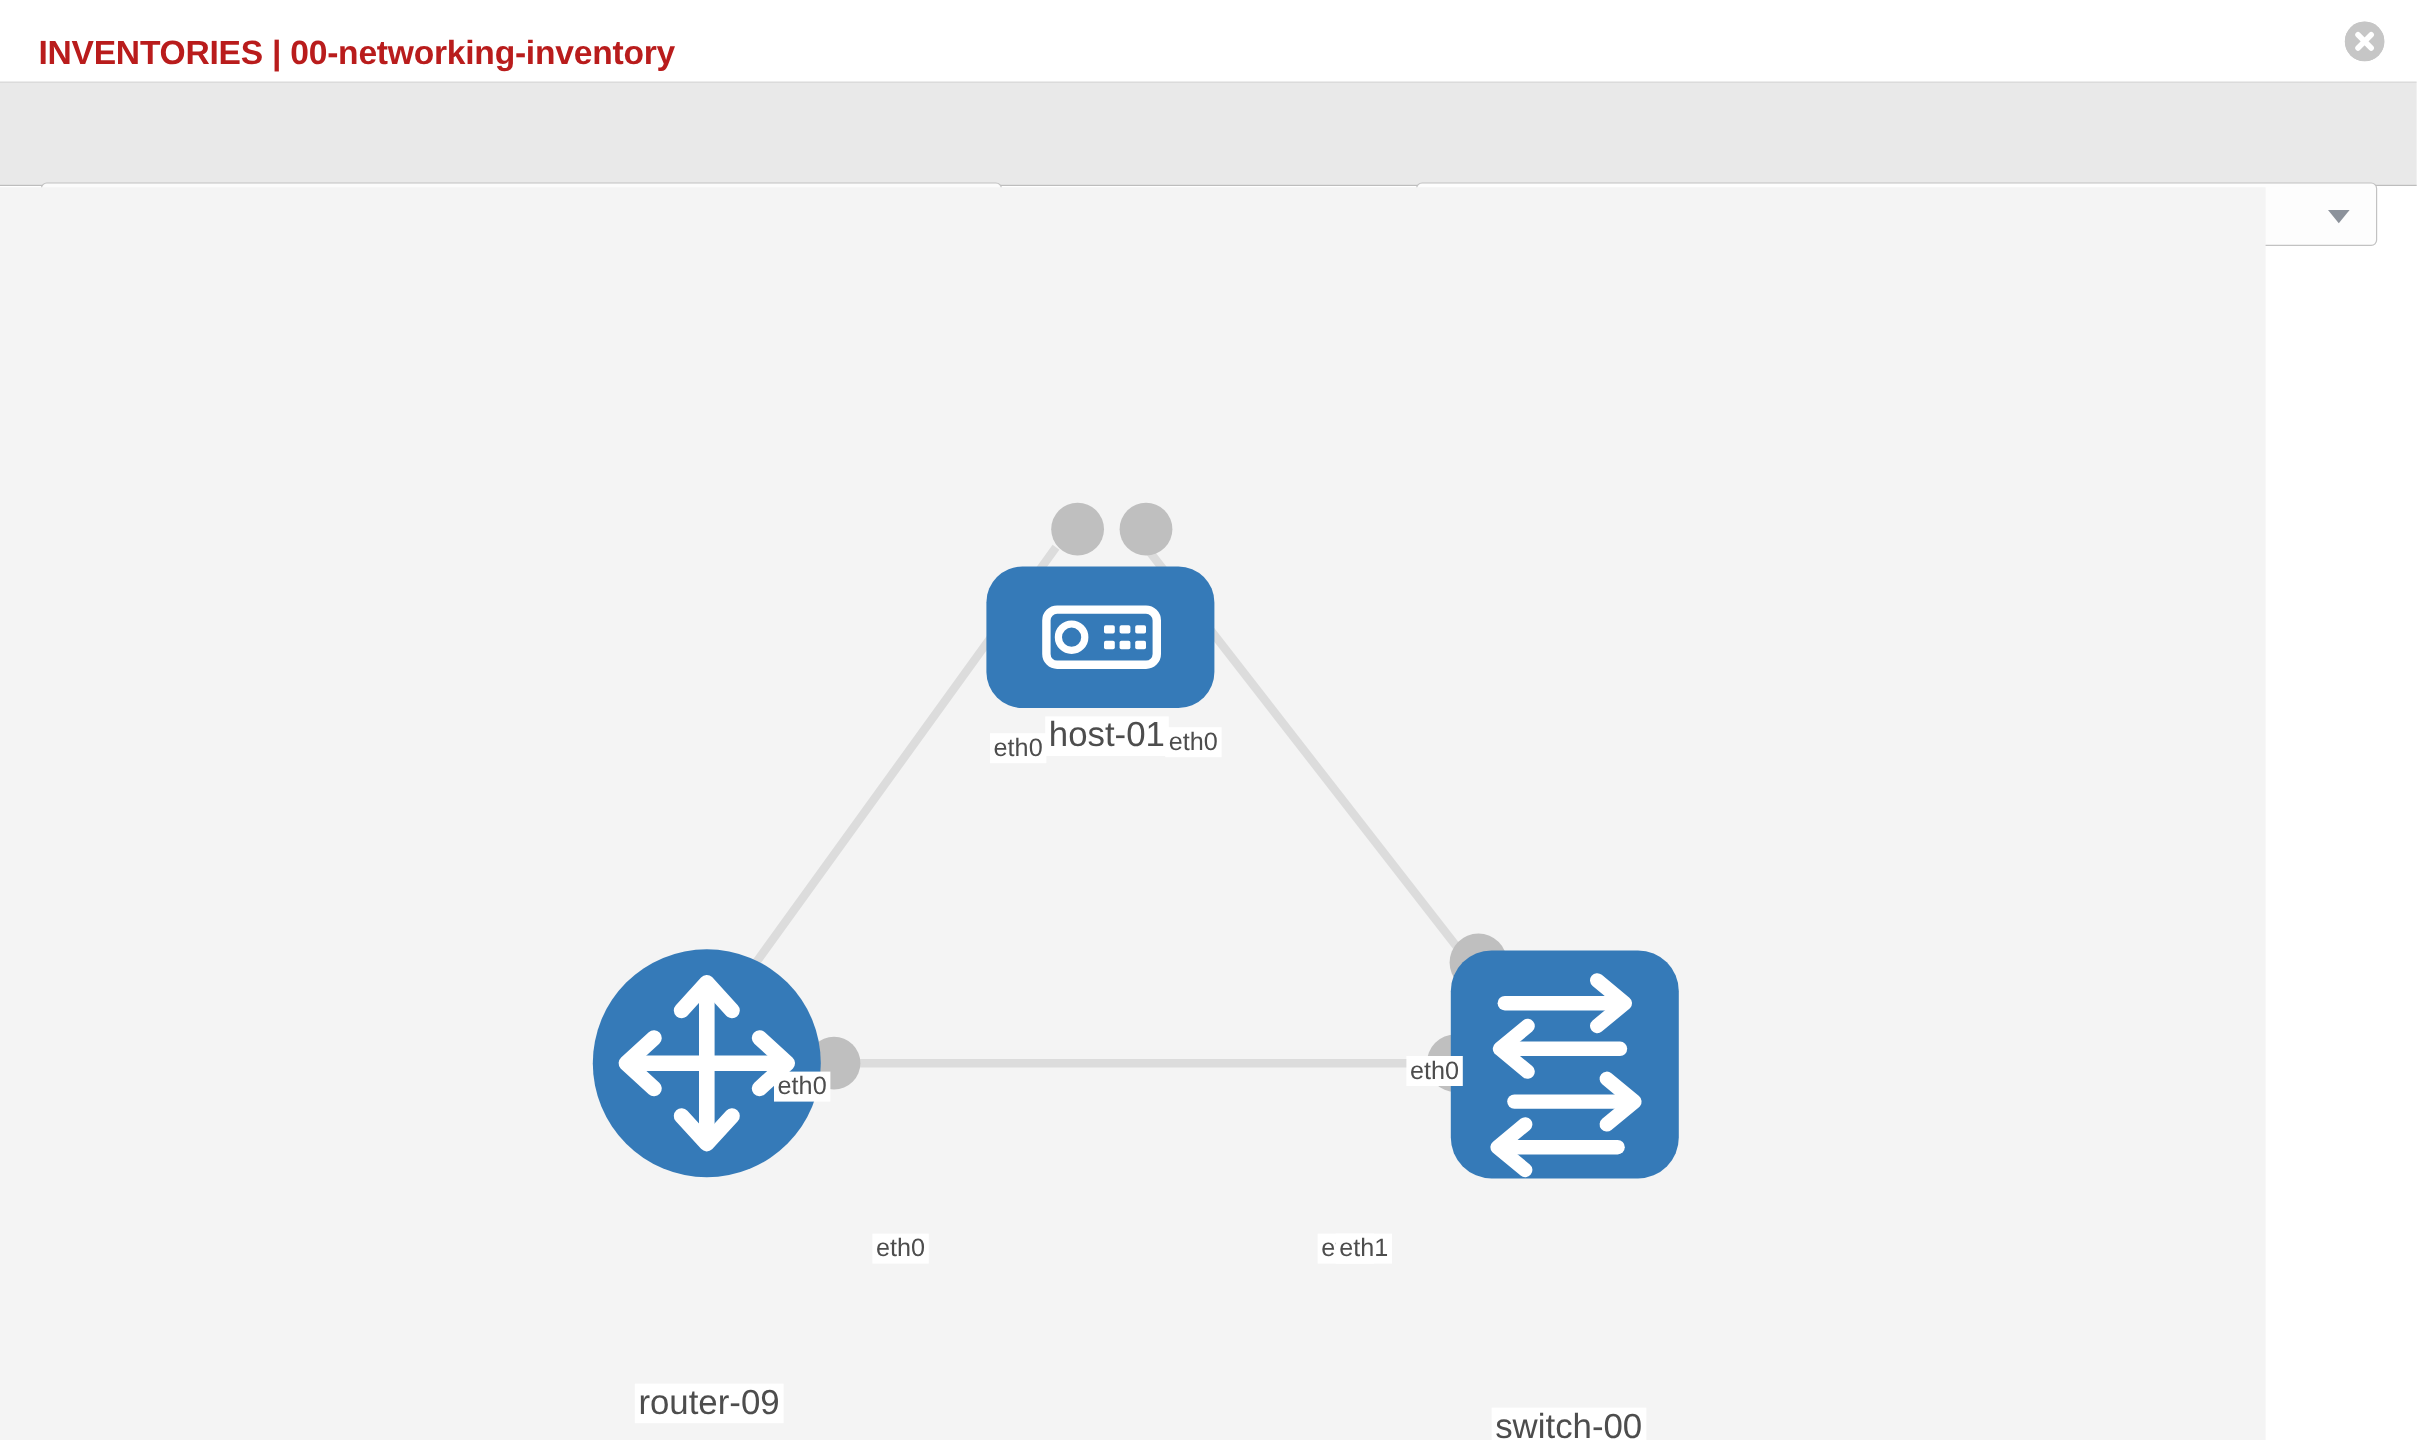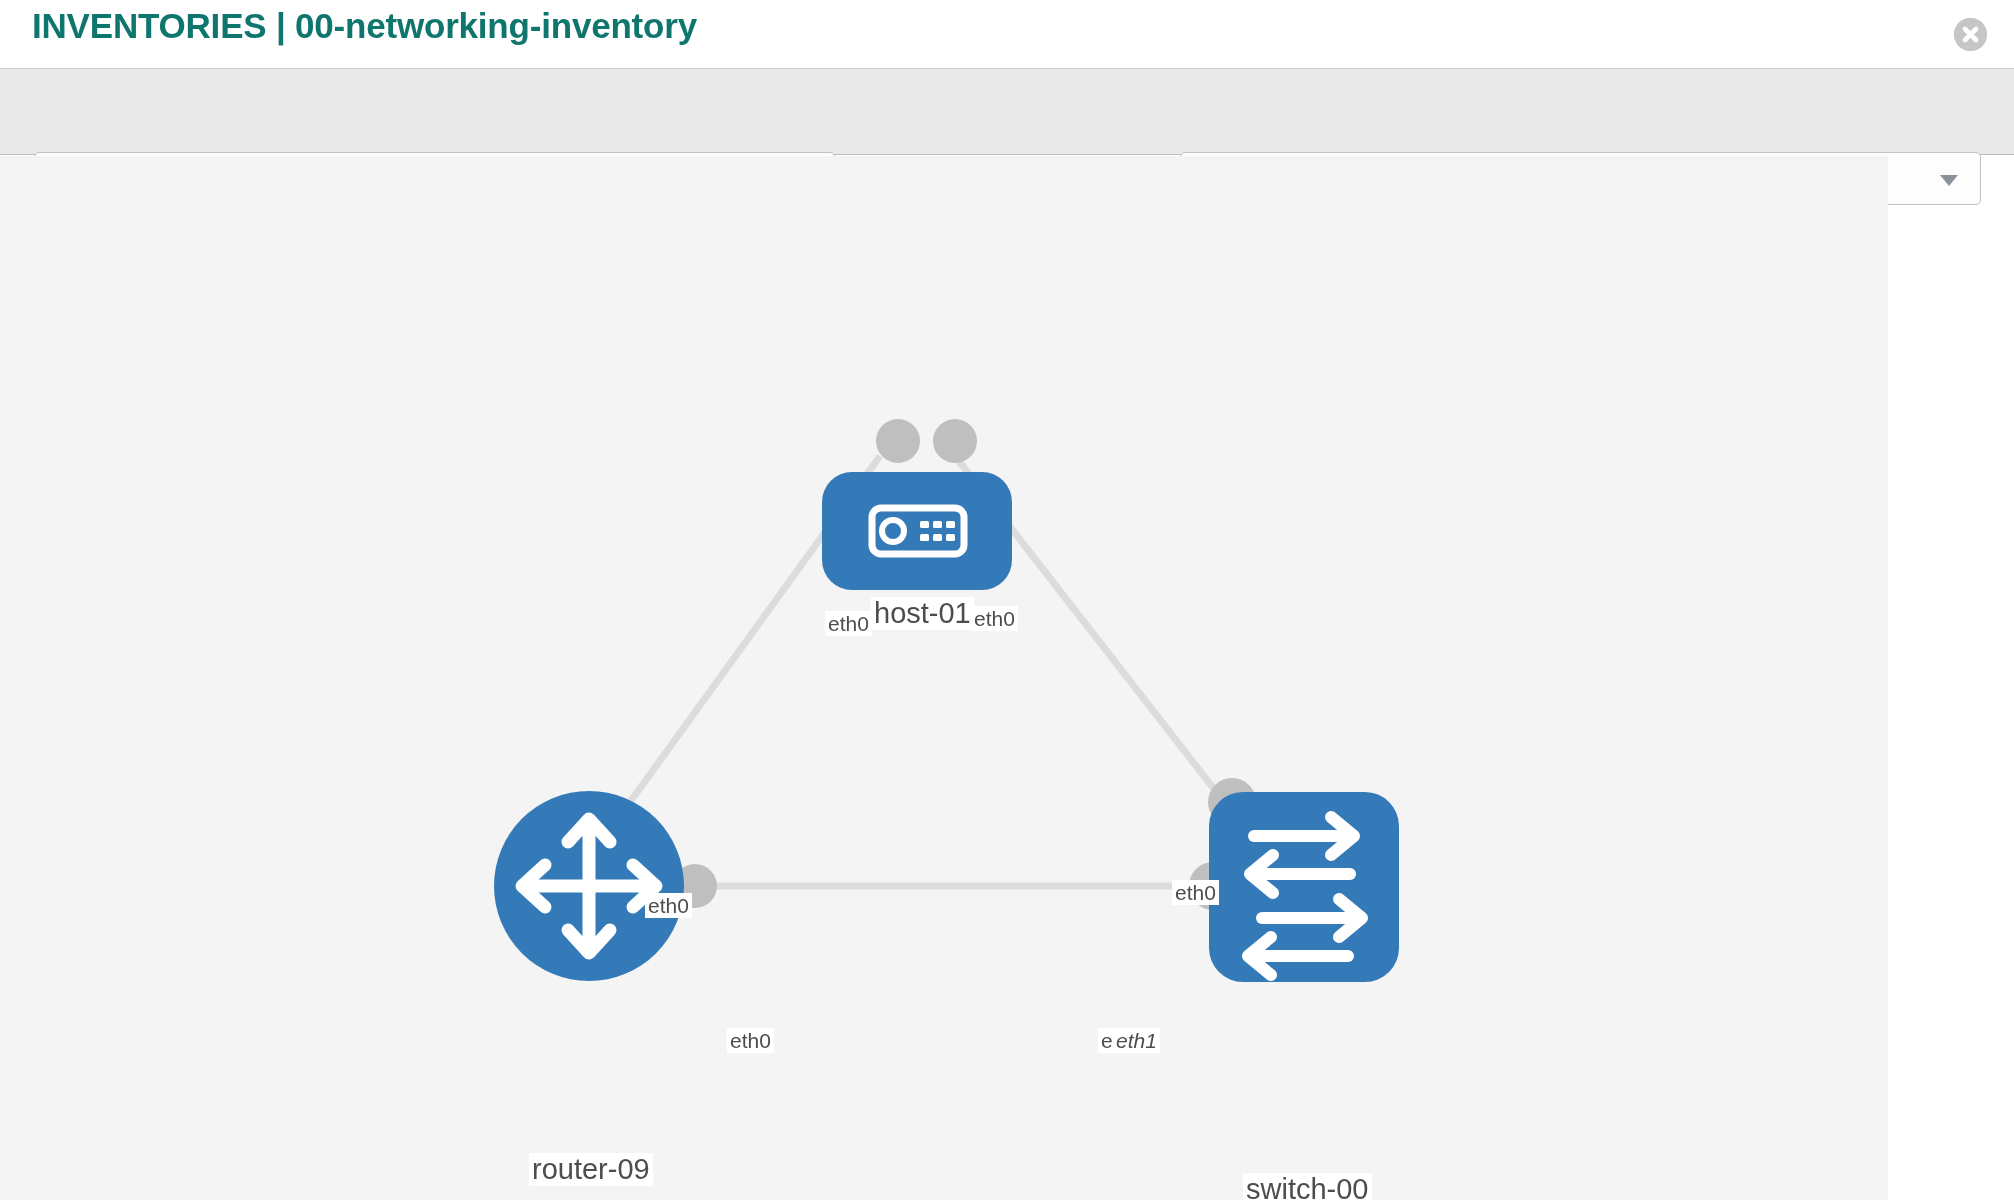--- a/index.html
+++ b/index.html
@@ -10,22 +10,22 @@
     overflow: hidden;
   }
   #app { position: relative; width: 2014px; height: 1200px; background: #ffffff; }
 
   
   .header {
     position: absolute; left: 0; top: 0; width: 2014px; height: 69px;
     background: #ffffff; border-bottom: 1px solid #cfcfcf;
   }
   .header-title {
-    position: absolute; left: 32px; top: 6px;
-    font-size: 35px; font-weight: bold; color: #0f766e;
+    position: absolute; left: 32px; top: 28px;
+    font-size: 28px; font-weight: bold; color: #b91c1c;
     letter-spacing: -0.2px; white-space: nowrap;
   }
   .close-btn {
     position: absolute; right: 27px; top: 18px;
     width: 33px; height: 33px; border-radius: 50%;
     background: #c6c6c6; cursor: pointer;
   }
   .close-btn svg { display: block; }
 
   
@@ -195,20 +195,20 @@
         </g>
       </g>
     </svg>
 
     <span class="lbl iface" style="left:825px; top:455px;">eth0</span>
     <span class="lbl iface" style="left:971px; top:450px;">eth0</span>
     <span class="lbl iface" style="left:645px; top:737px;">eth0</span>
     <span class="lbl iface" style="left:1172px; top:724px;">eth0</span>
     <span class="lbl iface" style="left:727px; top:872px;">eth0</span>
     <span class="lbl iface" style="left:1098px; top:872px;">eth0</span>
-    <span class="lbl iface" style="left:1113px; top:872px;font-style:italic;">eth1</span>
+    <span class="lbl iface" style="left:1113px; top:872px;">eth1</span>
 
     <span class="lbl node-name" style="left:871px; top:441px;">host-01</span>
     <span class="lbl node-name" style="left:529px; top:997px;">router-09</span>
     <span class="lbl node-name" style="left:1243px; top:997px;margin-top:20px;">switch-00</span>
 
   </div>
 </div>
 
 </body></html>

